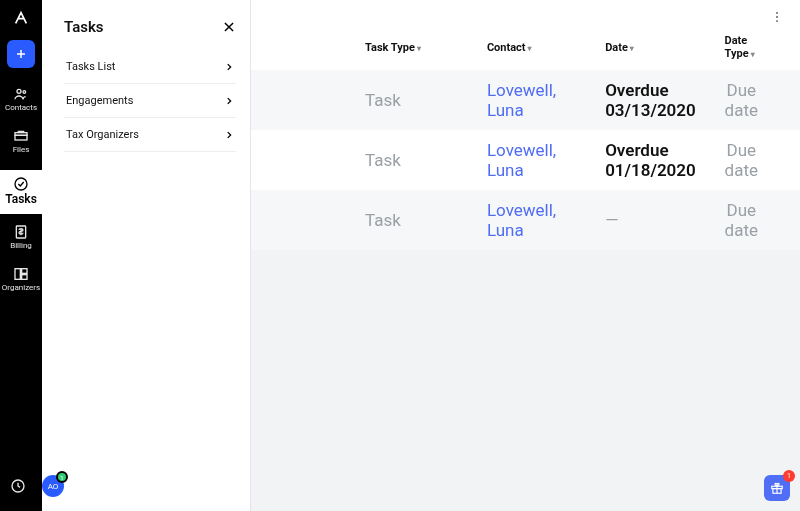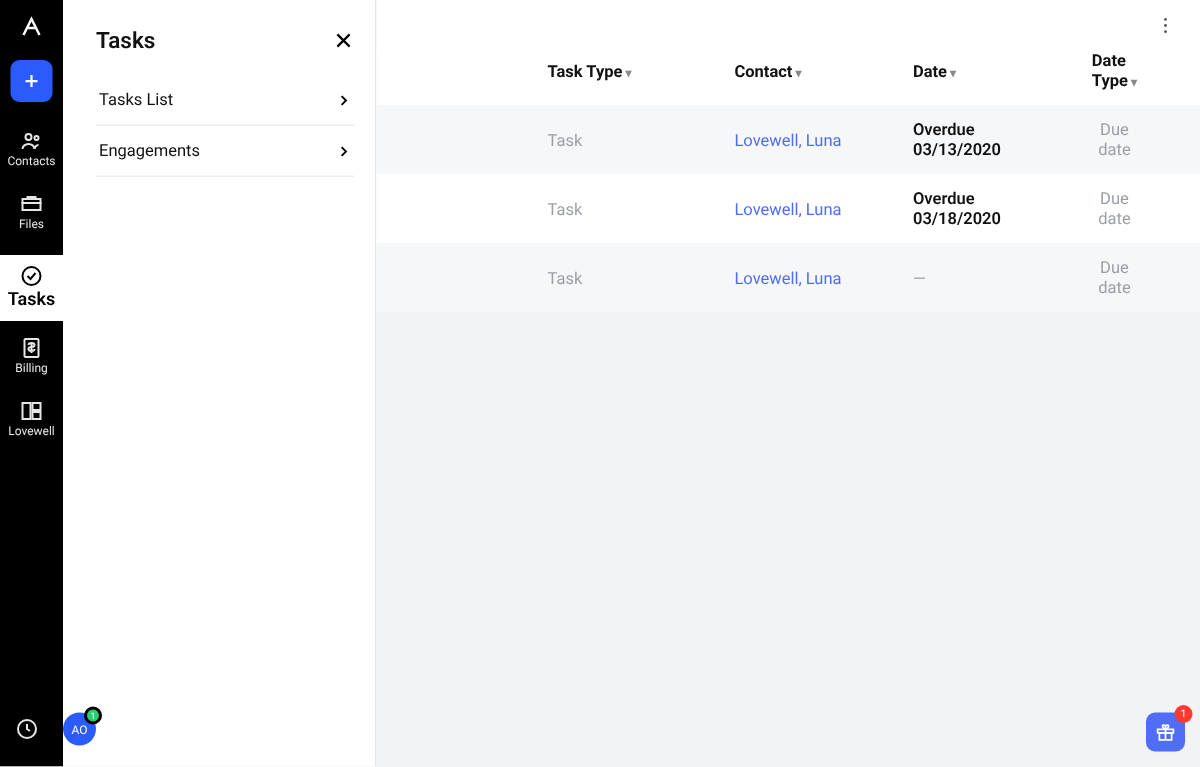--- a/index.html
+++ b/index.html
@@ -27,21 +27,21 @@
   .chevron { color:#111; }
 
   
   .main { flex:1; display:flex; flex-direction:column; background:#f2f3f4; position:relative; }
   .main-top { height:34px; display:flex; justify-content:flex-end; align-items:center; padding-right:16px; background:#fff; }
   .kebab { cursor:pointer; color:#444; }
 
   table.tasks { width:100%; border-collapse:collapse; background:#fff; }
   table.tasks thead th { text-align:left; font-size:11px; font-weight:700; padding: 0 10px 10px; background:#fff; }
   table.tasks thead th .sort { font-size:8px; color:#888; margin-left:2px; }
-  table.tasks tbody td { padding: 10px 10px; font-size:11px; }
+  table.tasks tbody td { padding: 10px 10px; font-size:17px; }
   table.tasks tbody tr.odd { background:#f6f7f8; }
   table.tasks tbody tr.even { background:#fff; }
   .muted { color:#9aa0a6; }
   .link { color:#4f6df5; cursor:pointer; }
   .bold { font-weight:600; }
 
   .col-type   { padding-left: 114px !important; width: 230px; }
   .col-contact{ width: 120px; }
   .col-date   { width: 120px; }
   .col-dt     { width: 80px; text-align:left; }
@@ -107,21 +107,21 @@
         </svg>
       <span class="rail-label">Billing</span>
     </div>
 
     <div class="rail-item">
       <svg width="16" height="16" viewBox="0 0 24 24" fill="none" stroke="#e6e6e6" stroke-width="2">
           <rect x="3" y="4" width="8" height="16"></rect>
           <rect x="13" y="4" width="8" height="7"></rect>
           <rect x="13" y="13" width="8" height="7"></rect>
         </svg>
-      <span class="rail-label">Lovewell</span>
+      <span class="rail-label">Organizers</span>
     </div>
 
     <div class="rail-spacer"></div>
 
     <div class="rail-bottom">
       <div>
         <svg width="16" height="16" viewBox="0 0 24 24" fill="none" stroke="#e6e6e6" stroke-width="2">
             <rect x="3" y="5" width="18" height="16" rx="2"></rect>
             <path d="M3 9h18M8 3v4M16 3v4"></path>
           </svg>
@@ -151,20 +151,28 @@
     <div class="subnav-item">
       <span>Tasks List</span>
       <span class="chevron">
         <svg width="10" height="10" viewBox="0 0 24 24" fill="none" stroke="#000" stroke-width="3">
             <path d="M9 5l7 7-7 7"></path>
           </svg>
       </span>
     </div>
     <div class="subnav-item">
       <span>Engagements</span>
+      <span class="chevron">
+        <svg width="10" height="10" viewBox="0 0 24 24" fill="none" stroke="#000" stroke-width="3">
+            <path d="M9 5l7 7-7 7"></path>
+          </svg>
+      </span>
+    </div>
+    <div class="subnav-item">
+      <span>Tax Organizers</span>
       <span class="chevron">
         <svg width="10" height="10" viewBox="0 0 24 24" fill="none" stroke="#000" stroke-width="3">
             <path d="M9 5l7 7-7 7"></path>
           </svg>
       </span>
     </div>
   </div>
 
   <div class="main">
     <div class="main-top">
@@ -197,21 +205,21 @@
       <tbody>
         <tr class="odd">
           <td class="col-type muted">Task</td>
           <td class="col-contact link">Lovewell, Luna</td>
           <td class="col-date bold">Overdue 03/13/2020</td>
           <td class="col-dt muted">Due date</td>
         </tr>
         <tr class="even">
           <td class="col-type muted">Task</td>
           <td class="col-contact link">Lovewell, Luna</td>
-          <td class="col-date bold">Overdue 03/18/2020</td>
+          <td class="col-date bold">Overdue 01/18/2020</td>
           <td class="col-dt muted">Due date</td>
         </tr>
         <tr class="odd">
           <td class="col-type muted">Task</td>
           <td class="col-contact link">Lovewell, Luna</td>
           <td class="col-date muted">—</td>
           <td class="col-dt muted">Due date</td>
         </tr>
       </tbody>
     </table>

